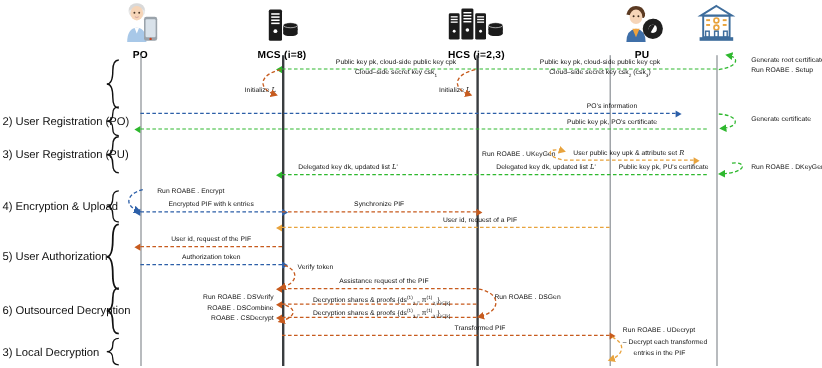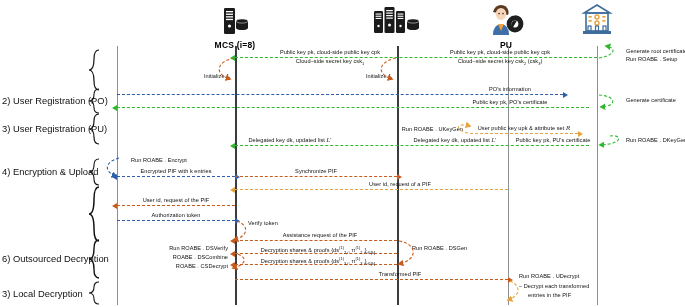--- a/index.html
+++ b/index.html
@@ -48,20 +48,38 @@
   sup{font-size:70%;}
 
   
   .ovl{position:absolute;inset:0;pointer-events:none;}
 </style>
 </head>
 <body>
 
 <div id="diagram">
 
+  <div class="actor" style="left:117px;top:2px;">
+    <div class="glyphs">
+      <svg width="30" height="36" viewBox="0 0 30 36">
+        <ellipse cx="12" cy="7" rx="7" ry="6.5" fill="#e8e8e8"></ellipse>
+        <path d="M5.5 7 q6.5-6 13 0 q0 -6 -6.5-6 q-6.5 0-6.5 6z" fill="#d9d9d9"></path>
+        <ellipse cx="12" cy="9" rx="5.3" ry="6" fill="#f6d5b8"></ellipse>
+        <circle cx="10" cy="8.6" r=".8" fill="#4a3728"></circle>
+          <circle cx="14" cy="8.6" r=".8" fill="#4a3728"></circle>
+        <path d="M10.4 12 q1.6 1.2 3.2 0" stroke="#c99" fill="none" stroke-width=".7"></path>
+        <path d="M4 33 q0-11 8-12 q8 1 8 12z" fill="#a8c8e8"></path>
+        <path d="M10 21 l2 5 l2-5z" fill="#fff"></path>
+        <rect x="18" y="12" width="11" height="20" rx="2" fill="#9aa3ab"></rect>
+        <rect x="19.3" y="14" width="8.4" height="15" rx="1" fill="#d9e2ea"></rect>
+        <circle cx="23.5" cy="30.4" r="1" fill="#c9431f"></circle>
+      </svg>
+    </div>
+    <div class="aname">PO</div>
+  </div>
 
   <div class="actor" style="left:235px;top:2px;">
     <div class="glyphs">
       <svg width="30" height="36" viewBox="0 0 30 36">
         <rect x="4" y="6" width="11" height="26" rx="1.3" fill="#1b1b1b"></rect>
         <rect x="6" y="9" width="7" height="1.3" fill="#fff"></rect>
           <rect x="6" y="11.6" width="7" height="1.3" fill="#fff"></rect>
         <rect x="6" y="14.2" width="7" height="1.3" fill="#fff"></rect>
           <rect x="6" y="16.8" width="7" height="1.3" fill="#fff"></rect>
         <circle cx="9.5" cy="24" r="1.6" fill="#fff"></circle>
@@ -96,23 +114,24 @@
         <rect x="24.6" y="15.9" width="5.8" height="1.1" fill="#fff"></rect>
         <circle cx="27.5" cy="24" r="1.2" fill="#fff"></circle>
         <ellipse cx="40" cy="19" rx="6" ry="2.1" fill="#1b1b1b"></ellipse>
         <rect x="34" y="19" width="12" height="3.5" fill="#1b1b1b"></rect>
         <ellipse cx="40" cy="22.5" rx="6" ry="2.1" fill="#1b1b1b"></ellipse>
         <rect x="34" y="22.5" width="12" height="3.5" fill="#1b1b1b"></rect>
         <ellipse cx="40" cy="26" rx="6" ry="2.1" fill="#1b1b1b"></ellipse>
         <ellipse cx="40" cy="19" rx="6" ry="2.1" fill="none" stroke="#fff" stroke-width=".5"></ellipse>
       </svg>
     </div>
-  </div>
-
-  <div class="actor" style="left:506px;top:2px;">
+    <div class="aname">HCS (i=2,3)</div>
+  </div>
+
+  <div class="actor" style="left:535px;top:2px;">
     <div class="glyphs">
       <svg width="36" height="36" viewBox="0 0 36 36">
         <path d="M5 10 q2-7 8-7 q6 0 7.5 6 q.5 3-1 4z" fill="#5b3a22"></path>
         <ellipse cx="13" cy="12" rx="5.3" ry="6" fill="#f6d5b8"></ellipse>
         <circle cx="11" cy="11.6" r=".8" fill="#3a2a1c"></circle>
           <circle cx="15" cy="11.6" r=".8" fill="#3a2a1c"></circle>
         <path d="M5 33 q0-10 8-11 q8 1 8 11z" fill="#3f6fa8"></path>
         <path d="M10 22 l3 7 l3-7z" fill="#f0a23c"></path>
         <circle cx="27" cy="22" r="8.4" fill="#1f1f1f"></circle>
         <path d="M27 13.6 a8.4 8.4 0 0 1 7.3 4.2 l-7.3 .3z" fill="#1f1f1f"></path>
@@ -168,20 +187,21 @@
       </svg>
   </div>
 
   <div class="stage" style="top:166px;">4) Encryption &amp; Upload</div>
   <div class="brace" style="top:172px;">
     <svg width="14" height="28" viewBox="0 0 14 28">
         <path d="M11 1 q-5 0 -5 6 q0 7 -5 7 q5 0 5 7 q0 6 5 6" fill="none" stroke="#111" stroke-width="1.1"></path>
       </svg>
   </div>
 
+  <div class="stage" style="top:208px;">5) User Authorization</div>
   <div class="brace" style="top:214px;">
     <svg width="14" height="56" viewBox="0 0 14 56">
         <path d="M11 1 q-5 0 -5 12 q0 15 -5 15 q5 0 5 15 q0 12 5 12" fill="none" stroke="#111" stroke-width="1.5"></path>
       </svg>
   </div>
 
   <div class="stage" style="top:253px;">6) Outsourced Decryption</div>
   <div class="brace" style="top:259px;">
     <svg width="14" height="40" viewBox="0 0 14 40">
         <path d="M11 1 q-5 0 -5 8.5 q0 10.5 -5 10.5 q5 0 5 10.5 q0 8.5 5 8.5" fill="none" stroke="#111" stroke-width="1.4"></path>

